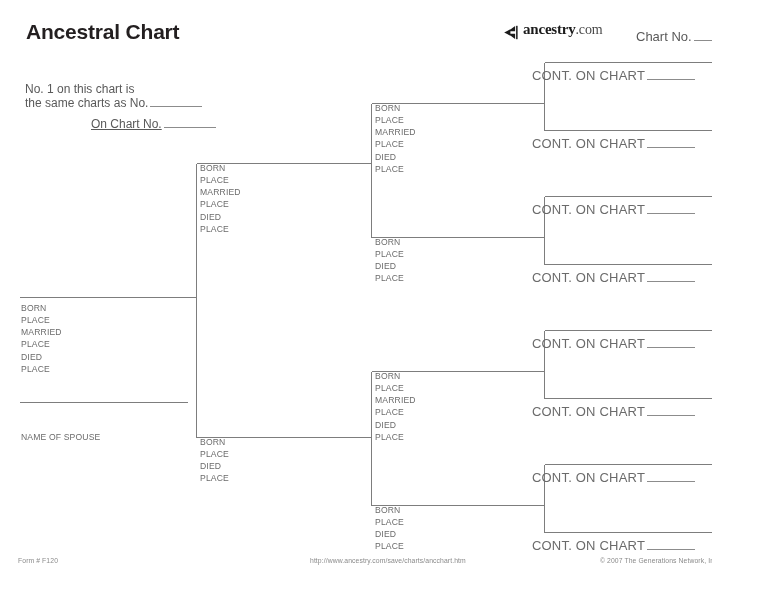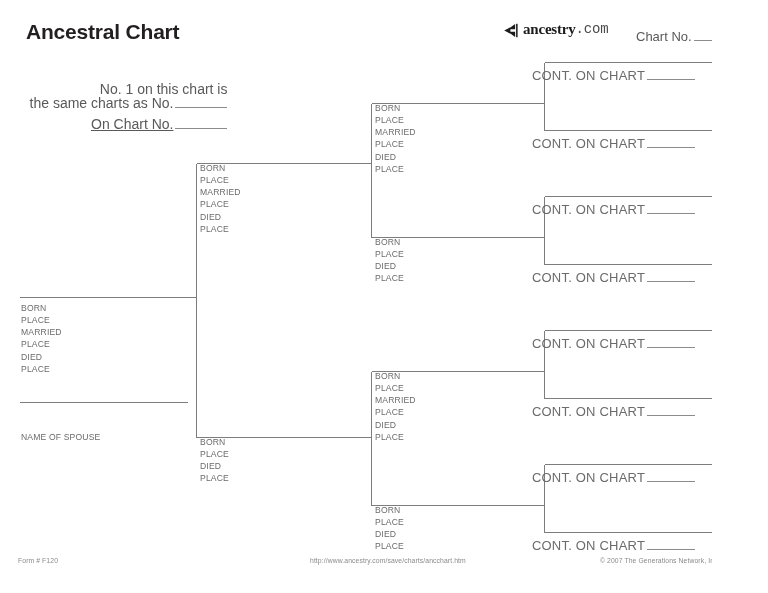--- a/index.html
+++ b/index.html
@@ -31,64 +31,63 @@
     color: #231f20;
     white-space: nowrap;
   }
 
   
   #brand-logo {
     position: absolute;
     left: 503px;
     top: 21px;
     display: flex;
-    align-items: flex-start;
+    align-items: flex-end;
     white-space: nowrap;
   }
   #brand-logo .mark {
     width: 18px;
     height: 15px;
     margin-right: 2px;
     position: relative;
     top: 2px;
     flex: 0 0 auto;
   }
   #brand-logo .word {
     font-family: "Liberation Serif", serif;
     font-size: 15px;
     font-weight: bold;
     color: #1b1b1b;
     letter-spacing: -0.2px;
   }
   #brand-logo .tld {
-    font-family: Liberation Mono, monospace;
+    font-family: Liberation Serif, serif;
     font-size: 14px;
     font-weight: normal;
     color: #4a4a4a;
     letter-spacing: -0.2px;
   }
 
   #chart-no-field {
     position: absolute;
     left: 636px;
     top: 29px;
     font-size: 13px;
     color: #595959;
     white-space: nowrap;
   }
 
   #self-ref-block {
     position: absolute;
     left: 25px;
     top: 82px;
-    font-size: 14px;
+    font-size: 12px;
     line-height: 14px;
     color: #595959;
     white-space: nowrap;
-    text-align: right;
   }
   #self-ref-block .indented {
     display: block;
     padding-left: 66px;
     margin-top: 7px;
     text-decoration: underline;
   }
 
   .blank-rule {
     display: inline-block;

